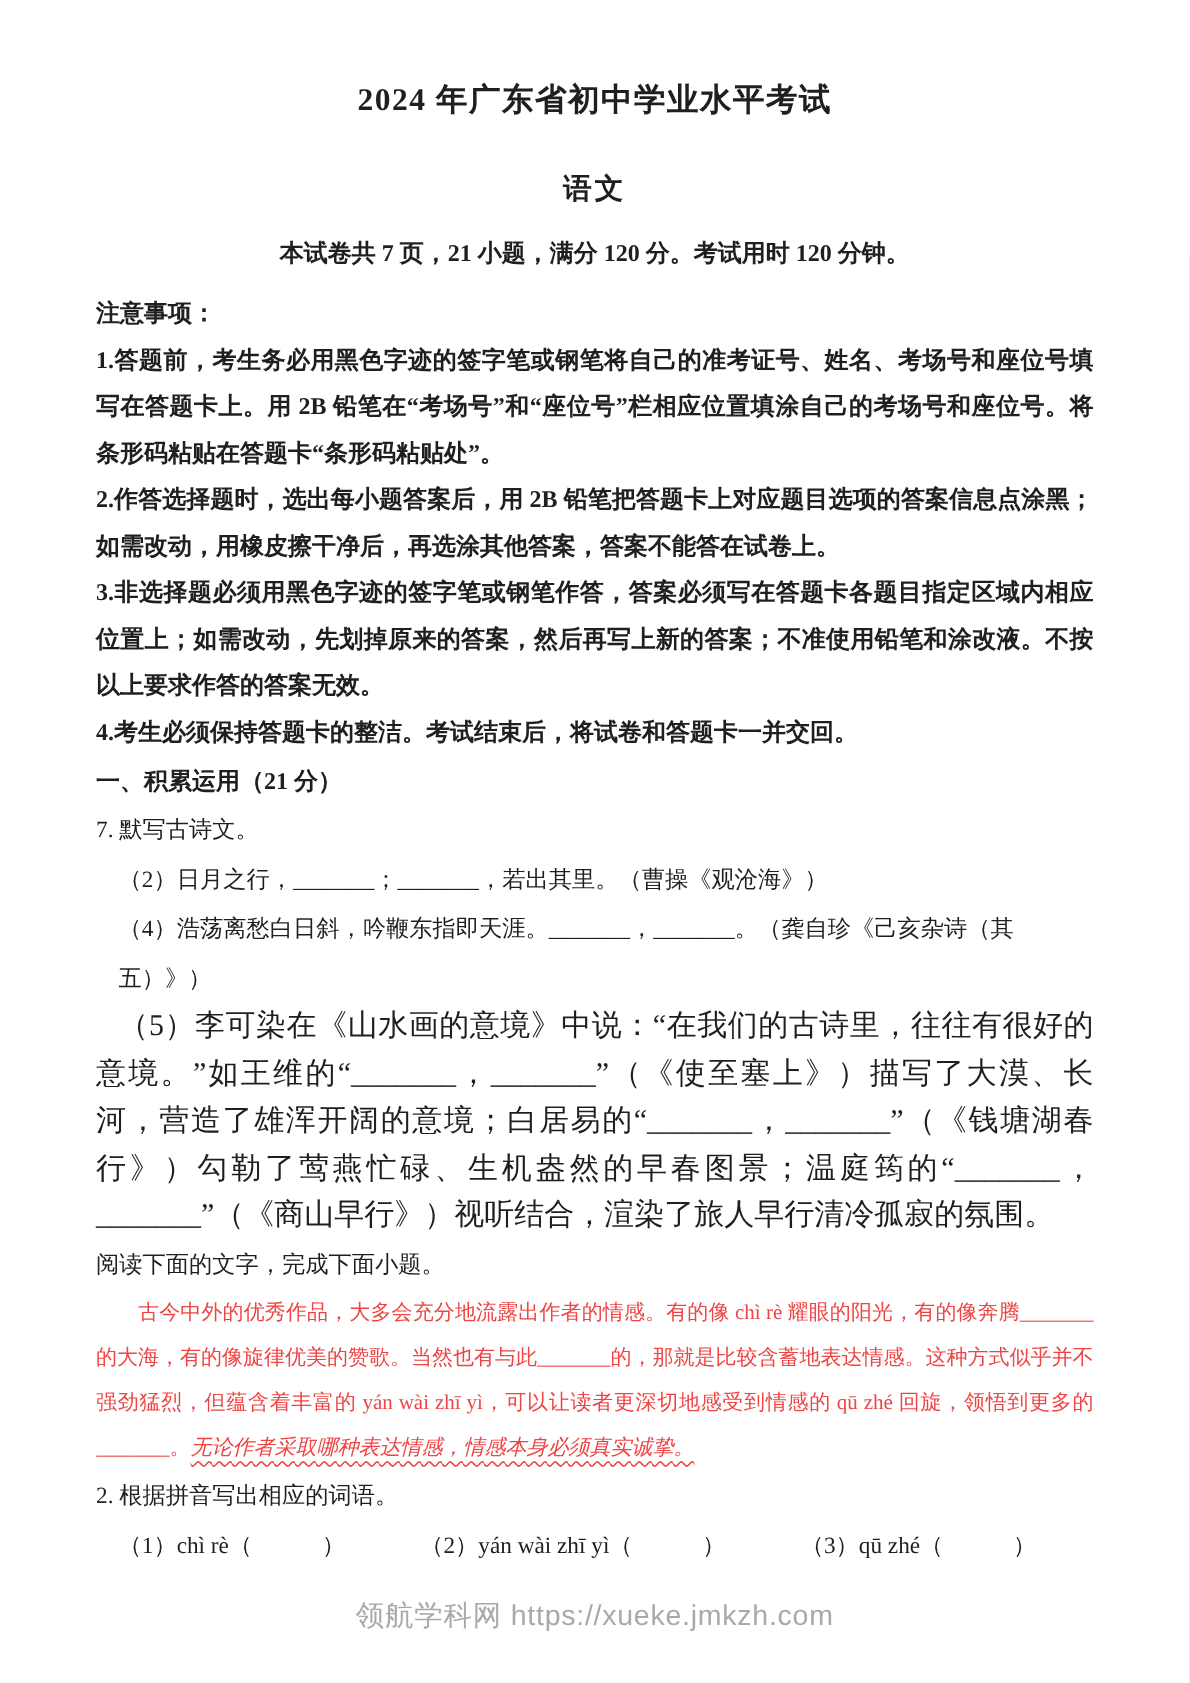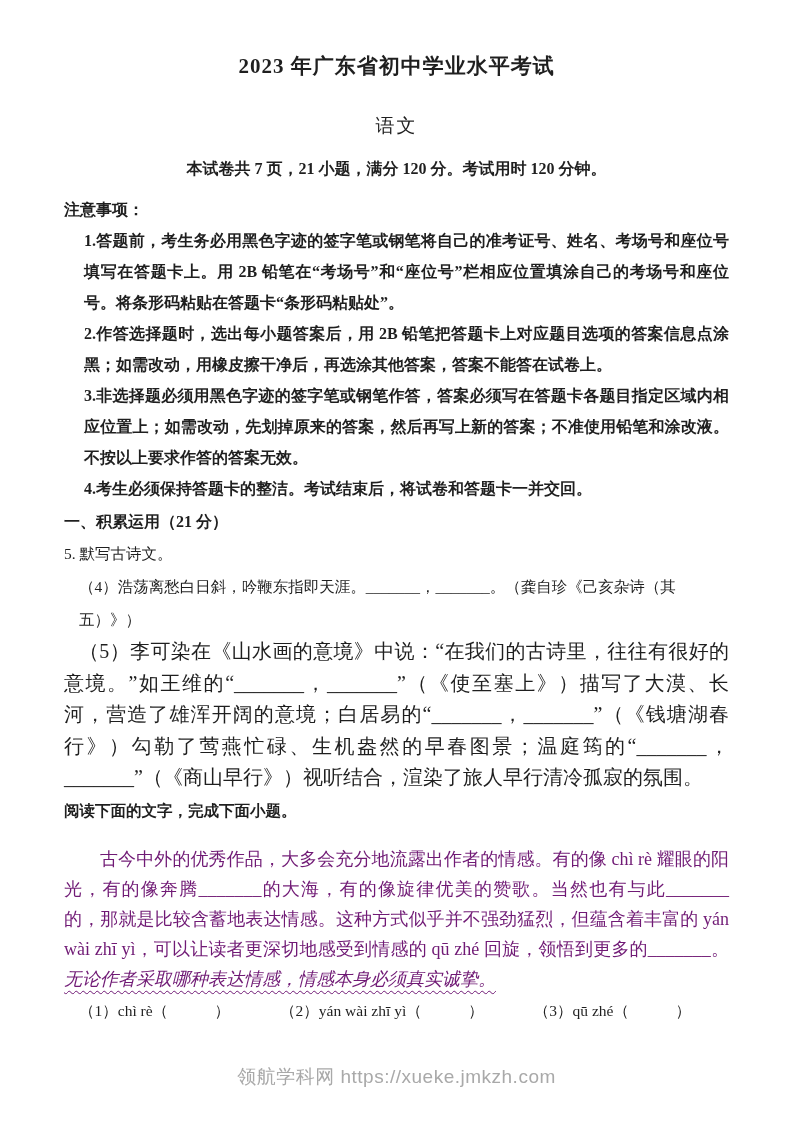--- a/index.html
+++ b/index.html
@@ -19,42 +19,41 @@
   }
   .exam-title {
     text-align: center;
     font-size: 21px;
     font-weight: 700;
     letter-spacing: 1px;
   }
   .exam-subject {
     text-align: center;
     font-size: 19px;
-    font-weight: 400;
+    font-weight: 700;
     margin-top: 33px;
     letter-spacing: 2px;
   }
   .exam-info {
     text-align: center;
     font-size: 16px;
     font-weight: 700;
     margin-top: 20px;
   }
   .notice-heading {
     font-size: 16px;
     font-weight: 700;
     margin-top: 14px;
     line-height: 31px;
   }
   .notice {
     font-size: 16px;
     font-weight: 700;
     line-height: 31px;
     text-align: justify;
-    margin-left: 20px;
   }
   .section-heading {
     font-size: 16px;
     font-weight: 700;
     line-height: 31px;
     margin-top: 2px;
   }
   .q-stem {
     font-size: 15.5px;
     line-height: 32px;
@@ -69,29 +68,28 @@
     font-size: 20px;
     line-height: 31.5px;
     text-indent: 15px;
     text-align: justify;
     padding-left: 0;
   }
   .reading-intro {
     font-size: 15.5px;
     line-height: 31px;
     margin-top: 1px;
-    font-weight: bold;
   }
   .passage {
-    font-size: 18px;
+    font-size: 14px;
     line-height: 30px;
     text-indent: 2em;
     text-align: justify;
-    margin-top: 18px;
-    color: #701a75;
+    margin-top: 2px;
+    color: #ef4444;
   }
   .wavy {
     font-style: italic;
     text-decoration: underline;
     text-decoration-style: wavy;
     text-decoration-thickness: 1px;
     text-underline-offset: 5px;
   }
   .pinyin-row {
     font-size: 15.5px;
@@ -111,40 +109,42 @@
     font-family: "Liberation Sans", "DejaVu Sans", sans-serif;
     letter-spacing: 0.5px;
   }
 </style>
 </head>
 <body>
 
 <div class="page">
   <div class="content">
 
-    <div class="exam-title">2023 年广东省初中学业水平考试</div>
+    <div class="exam-title">2024 年广东省初中学业水平考试</div>
     <div class="exam-subject">语文</div>
     <div class="exam-info">本试卷共 7 页，21 小题，满分 120 分。考试用时 120 分钟。</div>
 
     <div class="notice-heading">注意事项：</div>
     <p class="notice">1.答题前，考生务必用黑色字迹的签字笔或钢笔将自己的准考证号、姓名、考场号和座位号填写在答题卡上。用 2B 铅笔在“考场号”和“座位号”栏相应位置填涂自己的考场号和座位号。将条形码粘贴在答题卡“条形码粘贴处”。</p>
     <p class="notice">2.作答选择题时，选出每小题答案后，用 2B 铅笔把答题卡上对应题目选项的答案信息点涂黑；如需改动，用橡皮擦干净后，再选涂其他答案，答案不能答在试卷上。</p>
     <p class="notice">3.非选择题必须用黑色字迹的签字笔或钢笔作答，答案必须写在答题卡各题目指定区域内相应位置上；如需改动，先划掉原来的答案，然后再写上新的答案；不准使用铅笔和涂改液。不按以上要求作答的答案无效。</p>
     <p class="notice">4.考生必须保持答题卡的整洁。考试结束后，将试卷和答题卡一并交回。</p>
 
     <div class="section-heading">一、积累运用（21 分）</div>
 
-    <p class="q-stem">5. 默写古诗文。</p>
+    <p class="q-stem">7. 默写古诗文。</p>
+    <p class="q-item">（2）日月之行，_______；_______，若出其里。（曹操《观沧海》）</p>
     <p class="q-item">（4）浩荡离愁白日斜，吟鞭东指即天涯。_______，_______。（龚自珍《己亥杂诗（其五）》）</p>
     <p class="q-item q-item-multi">（5）李可染在《山水画的意境》中说：“在我们的古诗里，往往有很好的意境。”如王维的“_______，_______”（《使至塞上》）描写了大漠、长河，营造了雄浑开阔的意境；白居易的“_______，_______”（《钱塘湖春行》）勾勒了莺燕忙碌、生机盎然的早春图景；温庭筠的“_______，_______”（《商山早行》）视听结合，渲染了旅人早行清冷孤寂的氛围。</p>
 
     <p class="reading-intro">阅读下面的文字，完成下面小题。</p>
 
     <p class="passage"><span>古今中外的优秀作品，大多会充分地流露出作者的情感。有的像 chì rè 耀眼的阳光，有的像奔腾_______的大海，有的像旋律优美的赞歌。当然也有与此_______的，那就是比较含蓄地表达情感。这种方式似乎并不强劲猛烈，但蕴含着丰富的 yán wài zhī yì，可以让读者更深切地感受到情感的 qū zhé 回旋，领悟到更多的_______。</span><span class="wavy">无论作者采取哪种表达情感，情感本身必须真实诚挚。</span></p>
 
+    <p class="q-stem">2. 根据拼音写出相应的词语。</p>
     <div class="pinyin-row">
       <span>（1）chì rè（　　　）</span>
       <span>（2）yán wài zhī yì（　　　）</span>
       <span>（3）qū zhé（　　　）</span>
     </div>
 
   </div>
 
   <div class="watermark">领航学科网 https://xueke.jmkzh.com</div>
 </div>

